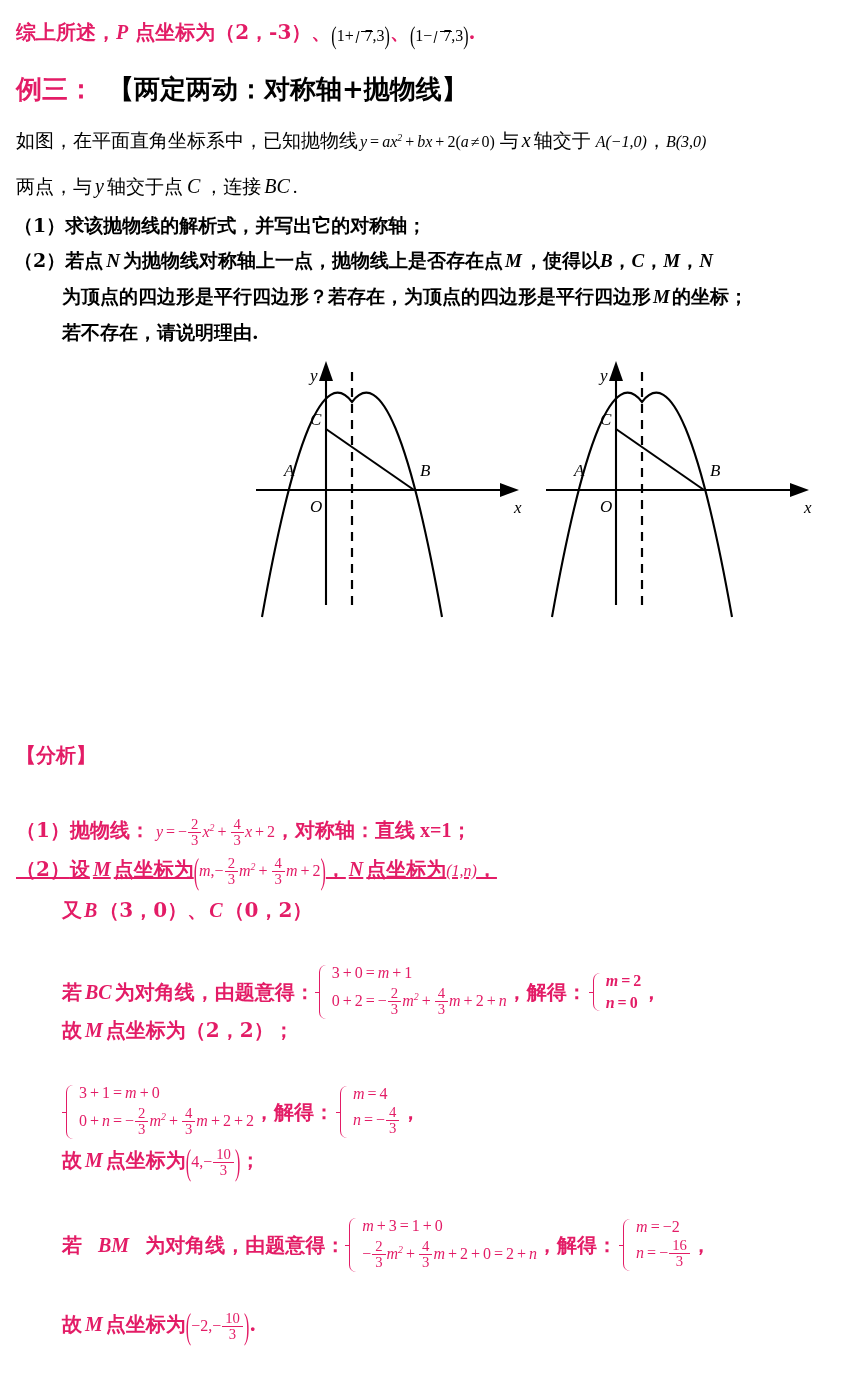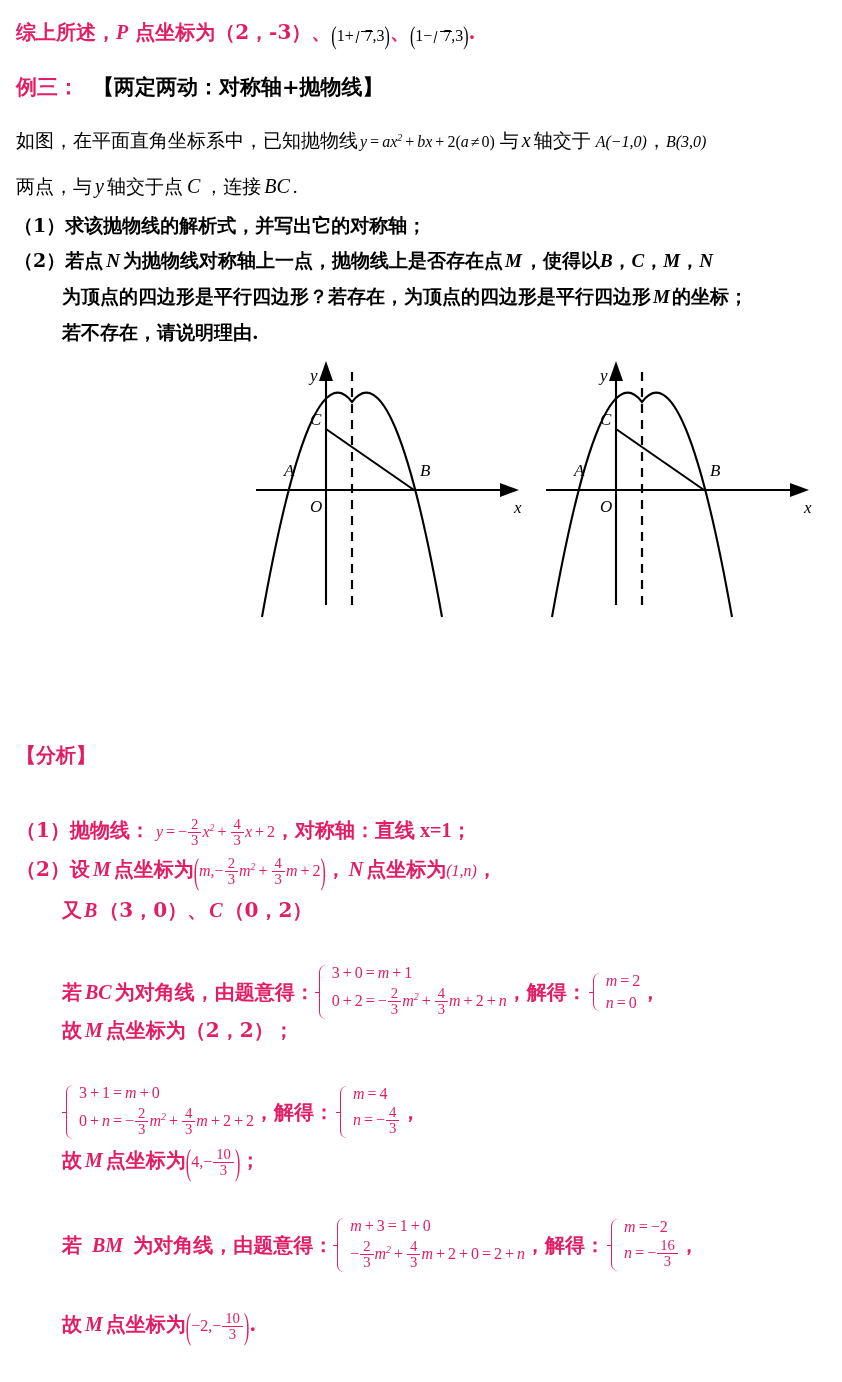--- a/index.html
+++ b/index.html
@@ -168,21 +168,21 @@
 </style>
 </head>
 <body>
 
 <div class="page">
 
   <div class="line pink cn" style="left:16px; top:22px; font-size:20px;">
     <span>综上所述，</span><span class="mi" style="font-size:20px;">P</span><span> 点坐标为（2，-3）、</span><span class="math blk" style="font-weight:normal;"><span class="bigparen paren-tall"><span class="pl">(</span><span class="inner"><span class="mn">1</span><span class="mn">+</span><span class="sqrt"><span class="mn">7</span></span><span class="mn">,</span><span class="mn">3</span></span><span class="pr">)</span></span></span><span>、</span><span class="math blk" style="font-weight:normal;"><span class="bigparen paren-tall"><span class="pl">(</span><span class="inner"><span class="mn">1</span><span class="mn">−</span><span class="sqrt"><span class="mn">7</span></span><span class="mn">,</span><span class="mn">3</span></span><span class="pr">)</span></span></span><span>.</span>
   </div>
 
-  <div class="line cn" style="left:16px; top:76px; font-size:21px;">
+  <div class="line cn" style="left:16px; top:76px; font-size:26px;">
     <span class="pink">例三：</span><span style="display:inline-block;width:14px;"></span><span class="blk">【两定两动：对称轴+抛物线】</span>
   </div>
 
   <div class="line blk cn-normal" style="left:16px; top:130px; font-size:19px; font-weight:normal;">
     <span>如图，在平面直角坐标系中，已知抛物线</span><span class="math" style="margin-left:2px;"><span class="mi">y</span><span class="mn" style="margin:0 3px;">=</span><span class="mi">a</span><span class="mi">x</span><span class="sup">2</span><span class="mn" style="margin:0 3px;">+</span><span class="mi">b</span><span class="mi">x</span><span class="mn" style="margin:0 3px;">+</span><span class="mn">2</span><span class="mn">(</span><span class="mi">a</span><span class="mn" style="margin:0 2px;">≠</span><span class="mn">0</span><span class="mn">)</span></span><span style="margin-left:5px;">与</span><span class="mi" style="font-size:20px;margin:0 3px;">x</span><span>轴交于</span><span class="math mn" style="margin-left:5px;">A(−1,0)</span><span>，</span><span class="math mn">B(3,0)</span>
   </div>
 
   <div class="line blk cn-normal" style="left:16px; top:176px; font-size:19px; font-weight:normal;">
     <span>两点，与</span><span class="mi" style="font-size:20px;margin:0 3px;">y</span><span>轴交于点</span><span class="mi" style="font-size:20px;margin:0 4px;">C</span><span>，连接</span><span class="mi" style="font-size:20px;margin:0 3px;">BC</span><span class="mn">.</span>
   </div>
@@ -247,36 +247,36 @@
       <text class="lbl" x="62" y="70">C</text>
     </svg>
   </div>
 
   <div class="line pink cn" style="left:16px; top:745px; font-size:20px;">【分析】</div>
 
   <div class="line pink cn" style="left:16px; top:818px; font-size:20px;">
     <span>（1）</span><span>抛物线：</span><span style="display:inline-block;width:6px;"></span><span class="math" style="font-weight:normal;"><span class="mi">y</span><span class="mn" style="margin:0 3px;">=</span><span class="mn">−</span><span class="frac"><span class="num mn">2</span><span class="den mn">3</span></span><span class="mi">x</span><span class="sup">2</span><span class="mn" style="margin:0 3px;">+</span><span class="frac"><span class="num mn">4</span><span class="den mn">3</span></span><span class="mi">x</span><span class="mn" style="margin:0 3px;">+</span><span class="mn">2</span></span><span>，</span><span>对称轴：</span><span style="font-family:'Liberation Serif',serif;">直线 x=1；</span>
   </div>
 
-  <div class="line pink cn" style="left:16px; top:857px; font-size:20px;">
+  <div class="line pink cn" style="left:16px; top:857px; font-size:20px;text-decoration:underline;">
     <span>（2）</span><span>设</span><span class="mi" style="margin:0 3px;">M</span><span>点坐标为</span><span class="math" style="font-weight:normal;"><span class="bigparen"><span class="pl">(</span><span class="inner"><span class="mi">m</span><span class="mn">,</span><span class="mn">−</span><span class="frac"><span class="num mn">2</span><span class="den mn">3</span></span><span class="mi">m</span><span class="sup">2</span><span class="mn" style="margin:0 3px;">+</span><span class="frac"><span class="num mn">4</span><span class="den mn">3</span></span><span class="mi">m</span><span class="mn" style="margin:0 3px;">+</span><span class="mn">2</span></span><span class="pr">)</span></span></span><span>，</span><span class="mi" style="margin:0 3px;">N</span><span>点坐标为</span><span class="math mn" style="font-weight:normal;">(1,n)</span><span>，</span>
   </div>
 
   <div class="line pink cn" style="left:62px; top:900px; font-size:20px;">
     <span>又</span><span class="mi" style="margin:0 2px;">B</span><span>（3，0）</span><span>、</span><span class="mi" style="margin:0 2px;">C</span><span>（0，2）</span>
   </div>
 
   <div class="line pink cn" style="left:62px; top:965px; font-size:20px;">
     <span style="display:inline-block; vertical-align:middle;"><span>若</span><span class="mi" style="margin:0 3px;">BC</span><span>为对角线，由题意得：</span></span><span class="system" style="font-weight:normal;">
         <span class="brace"></span>
         <span class="sys-rows math">
           <div><span class="mn">3</span><span class="mn" style="margin:0 3px;">+</span><span class="mn">0</span><span class="mn" style="margin:0 3px;">=</span><span class="mi">m</span><span class="mn" style="margin:0 3px;">+</span><span class="mn">1</span></div>
           <div style="margin-top:6px;"><span class="mn">0</span><span class="mn" style="margin:0 3px;">+</span><span class="mn">2</span><span class="mn" style="margin:0 3px;">=</span><span class="mn">−</span><span class="frac"><span class="num mn">2</span><span class="den mn">3</span></span><span class="mi">m</span><span class="sup">2</span><span class="mn" style="margin:0 3px;">+</span><span class="frac"><span class="num mn">4</span><span class="den mn">3</span></span><span class="mi">m</span><span class="mn" style="margin:0 3px;">+</span><span class="mn">2</span><span class="mn" style="margin:0 3px;">+</span><span class="mi">n</span></div>
         </span>
-      </span><span style="display:inline-block; vertical-align:middle;">，解得：</span><span class="system" style="font-weight:normal; margin-left:2px;">
+      </span><span style="display:inline-block; vertical-align:middle;">，解得：</span><span class="system" style="font-weight:bold; margin-left:2px;">
         <span class="brace"></span>
         <span class="sys-rows math">
           <div><span class="mi">m</span><span class="mn" style="margin:0 3px;">=</span><span class="mn">2</span></div>
           <div style="margin-top:6px;"><span class="mi">n</span><span class="mn" style="margin:0 3px;">=</span><span class="mn">0</span></div>
         </span>
       </span><span style="display:inline-block; vertical-align:middle;">，</span>
   </div>
 
   <div class="line pink cn" style="left:62px; top:1020px; font-size:20px;">
     <span>故</span><span class="mi" style="margin:0 3px;">M</span><span>点坐标为（2，2）；</span>
@@ -296,21 +296,21 @@
           <div style="margin-top:4px;"><span class="mi">n</span><span class="mn" style="margin:0 3px;">=</span><span class="mn">−</span><span class="frac"><span class="num mn">4</span><span class="den mn">3</span></span></div>
         </span>
       </span><span style="display:inline-block; vertical-align:middle;">，</span>
   </div>
 
   <div class="line pink cn" style="left:62px; top:1148px; font-size:20px;">
     <span>故</span><span class="mi" style="margin:0 3px;">M</span><span>点坐标为</span><span class="math" style="font-weight:normal;"><span class="bigparen"><span class="pl">(</span><span class="inner"><span class="mn">4</span><span class="mn">,</span><span class="mn">−</span><span class="frac"><span class="num mn">10</span><span class="den mn">3</span></span></span><span class="pr">)</span></span></span><span>；</span>
   </div>
 
   <div class="line pink cn" style="left:62px; top:1218px; font-size:20px;">
-    <span style="display:inline-block; vertical-align:middle;"><span>若</span><span class="mi" style="margin:0 10px;">BM</span><span>为对角线，由题意得：</span></span><span class="system" style="font-weight:normal;">
+    <span style="display:inline-block; vertical-align:middle;"><span>若</span><span class="mi" style="margin:0 16px;">BM</span><span>为对角线，由题意得：</span></span><span class="system" style="font-weight:normal;">
         <span class="brace"></span>
         <span class="sys-rows math">
           <div><span class="mi">m</span><span class="mn" style="margin:0 3px;">+</span><span class="mn">3</span><span class="mn" style="margin:0 3px;">=</span><span class="mn">1</span><span class="mn" style="margin:0 3px;">+</span><span class="mn">0</span></div>
           <div style="margin-top:6px;"><span class="mn">−</span><span class="frac"><span class="num mn">2</span><span class="den mn">3</span></span><span class="mi">m</span><span class="sup">2</span><span class="mn" style="margin:0 3px;">+</span><span class="frac"><span class="num mn">4</span><span class="den mn">3</span></span><span class="mi">m</span><span class="mn" style="margin:0 3px;">+</span><span class="mn">2</span><span class="mn" style="margin:0 3px;">+</span><span class="mn">0</span><span class="mn" style="margin:0 3px;">=</span><span class="mn">2</span><span class="mn" style="margin:0 3px;">+</span><span class="mi">n</span></div>
         </span>
       </span><span style="display:inline-block; vertical-align:middle;">，解得：</span><span class="system" style="font-weight:normal; margin-left:2px;">
         <span class="brace"></span>
         <span class="sys-rows math">
           <div><span class="mi">m</span><span class="mn" style="margin:0 3px;">=</span><span class="mn">−2</span></div>
           <div style="margin-top:4px;"><span class="mi">n</span><span class="mn" style="margin:0 3px;">=</span><span class="mn">−</span><span class="frac"><span class="num mn">16</span><span class="den mn">3</span></span></div>

